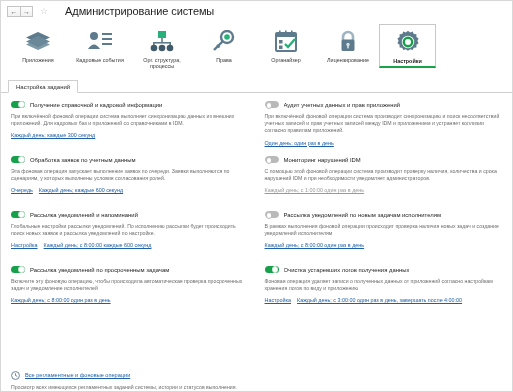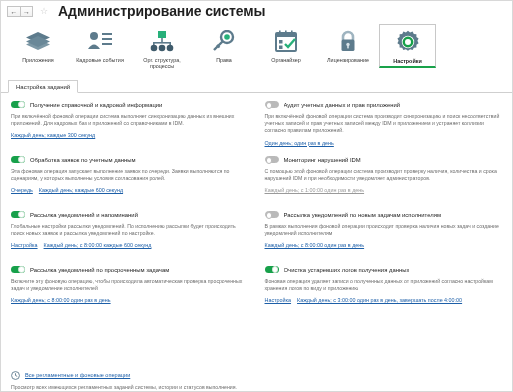--- a/index.html
+++ b/index.html
@@ -33,23 +33,23 @@
     background:linear-gradient(#fdfdfd,#f1f1f1);
     display:flex;align-items:center;justify-content:center;
     color:#555;font-size:7px;line-height:1;
     box-sizing:border-box;
   }
   .navbtn.back{border-right:none;}
   .star{
     margin-left:7px;color:#c9c9c9;font-size:9px;line-height:1;
   }
   .page-title{
-    margin-left:10px;
-    font-size:14px;
-    font-weight:bold;
+    margin-left:17px;
+    font-size:11px;
+    font-weight:normal;
     color:#1f1f1f;
     letter-spacing:-0.1px;
     white-space:nowrap;
   }
 
   
   .toolbar{
     flex:0 0 58px;height:58px;
     display:flex;align-items:flex-start;
     padding:3px 6px 0 6px;

